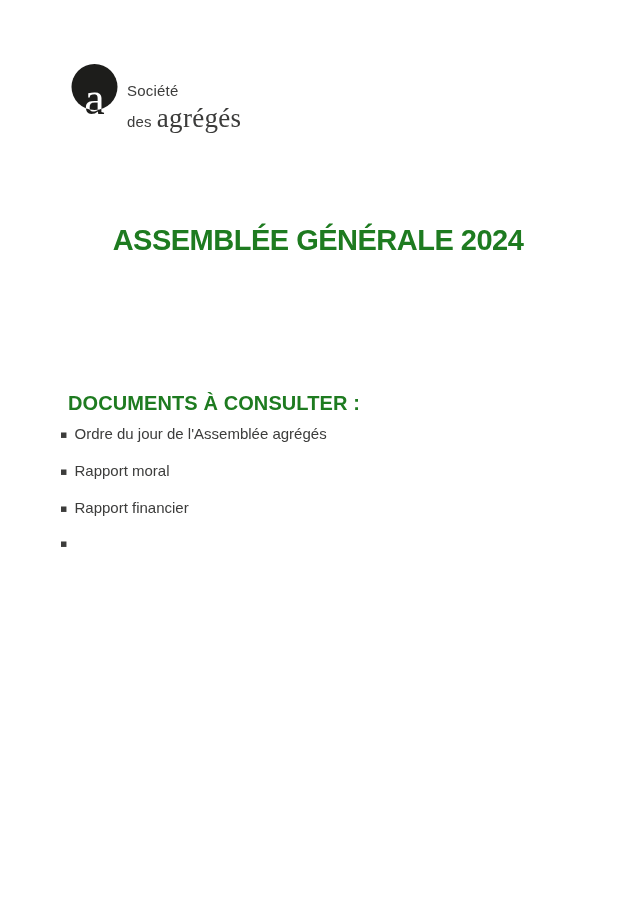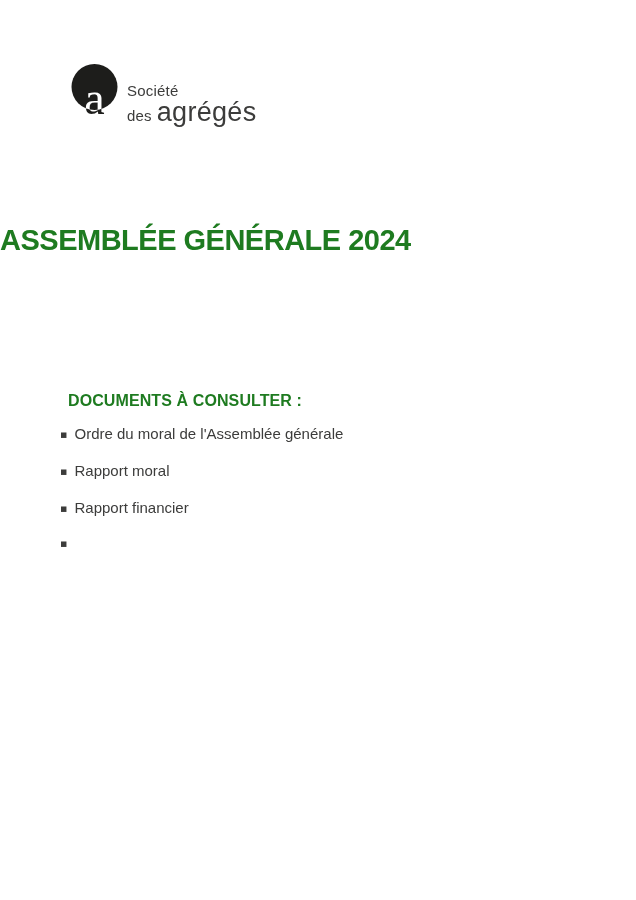--- a/index.html
+++ b/index.html
@@ -38,49 +38,49 @@
     color:var(--text);
     line-height:1;
     white-space:nowrap;
   }
   .logo-line1{
     font-size:15px;
     letter-spacing:0.2px;
     margin-top:12px;
   }
   .logo-line2{
-    margin-top:1px;
+    margin-top:7px;
     display:flex;align-items:baseline;
   }
   .logo-line2-prefix{
     font-size:15px;
     margin-right:5px;
     letter-spacing:0.2px;
   }
   .logo-line2-name{
-    font-family:Liberation Sans, sans-serif;
+    font-family:Liberation Serif, serif;
     font-size:27px;
     letter-spacing:0.3px;
   }
 
   
   .page-title{
     position:absolute;left:0;top:224px;
     width:100%;
-    text-align:left;
+    text-align:center;
     font-size:29px;
     font-weight:bold;
     letter-spacing:-0.5px;
     color:var(--green);
   }
 
   
   .docs-heading{
     position:absolute;left:60px;top:392px;
-    font-size:16px;
+    font-size:20px;
     font-weight:bold;
     color:var(--green);
     letter-spacing:0.1px;
     padding-left:8px;
   }
   .docs-list{
     position:absolute;left:60px;top:426px;
     list-style:none;
   }
   .docs-item{
@@ -128,21 +128,21 @@
     </div>
   </div>
 
   <h1 class="page-title">ASSEMBLÉE GÉNÉRALE 2024</h1>
 
   <div class="docs-heading">DOCUMENTS À CONSULTER :</div>
 
   <ul class="docs-list">
     <li class="docs-item">
       <span class="bullet">▪</span>
-      <span>Ordre du moral de l'Assemblée générale</span>
+      <span>Ordre du jour de l'Assemblée agrégés</span>
     </li>
     <li class="docs-item">
       <span class="bullet">▪</span>
       <span>Rapport moral</span>
     </li>
     <li class="docs-item">
       <span class="bullet">▪</span>
       <span>Rapport financier</span>
     </li>
     <li class="docs-item">

